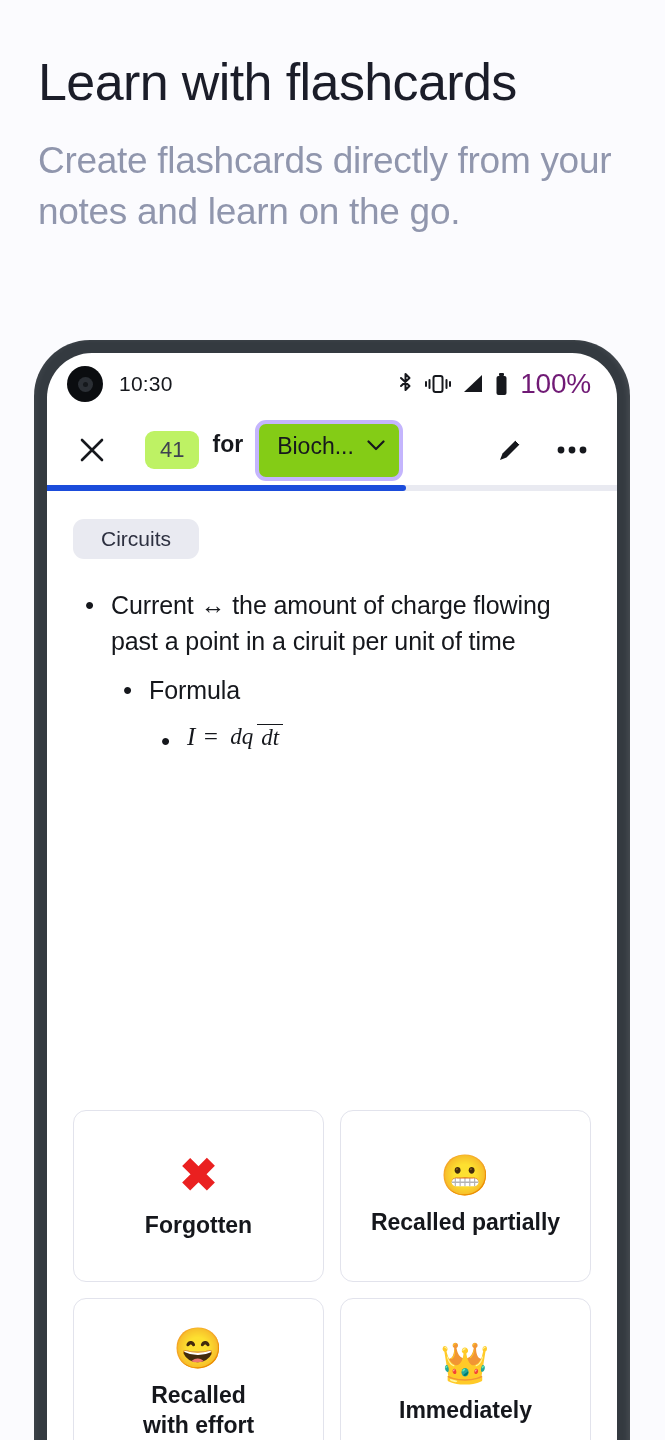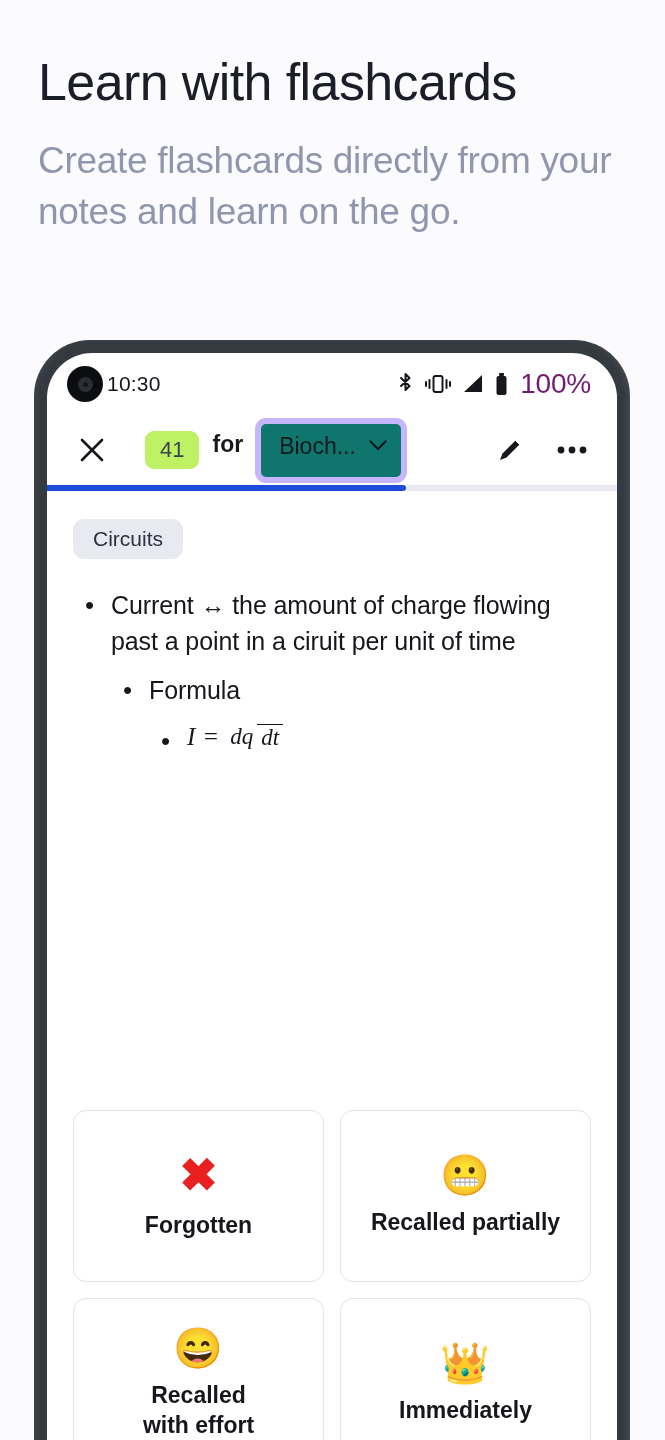--- a/index.html
+++ b/index.html
@@ -95,21 +95,21 @@
   }
   .camera-cutout .lens::after {
     content: "";
     width: 5px;
     height: 5px;
     border-radius: 50%;
     background: #15181c;
   }
 
   .status-time {
-    margin-left: 4px;
+    margin-left: 16px;
     font-size: 21px;
     font-weight: 500;
     color: #16181d;
     letter-spacing: 0.2px;
   }
 
   .status-right {
     margin-left: auto;
     display: flex;
     align-items: center;
@@ -163,24 +163,24 @@
     font-weight: bold;
     color: #16181d;
     margin: 0 12px 12px 13px;
     flex: 0 0 auto;
   }
 
   .deck-select {
     display: flex;
     align-items: center;
     gap: 13px;
-    border: 6px solid #c4b5fd;
+    border: 4px solid #c4b5fd;
     border-radius: 11px;
     padding: 9px 14px 17px 18px;
-    background: #0f766e;
+    background: #84cc16;
     cursor: pointer;
     flex: 0 0 auto;
   }
   .deck-select-label {
     font-size: 23px;
     color: #16181d;
     white-space: nowrap;
   }
 
   .toolbar-spacer { flex: 1 1 auto; }
@@ -210,21 +210,21 @@
     overflow: hidden;
   }
 
   .tag-chip {
     display: inline-block;
     align-self: flex-start;
     background: #e9eaf1;
     color: #2d3040;
     font-size: 21px;
     border-radius: 11px;
-    padding: 8px 20px;
+    padding: 8px 28px;
   }
 
   .note-content {
     margin-top: 28px;
   }
 
   .note-item {
     display: flex;
     align-items: flex-start;
     margin-bottom: 6px;

